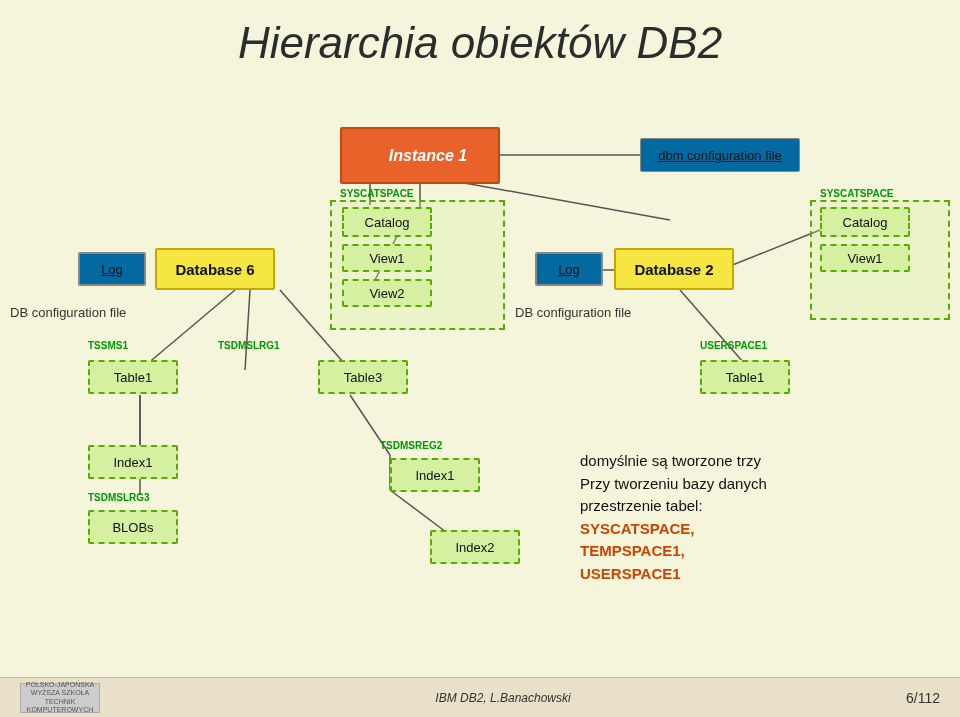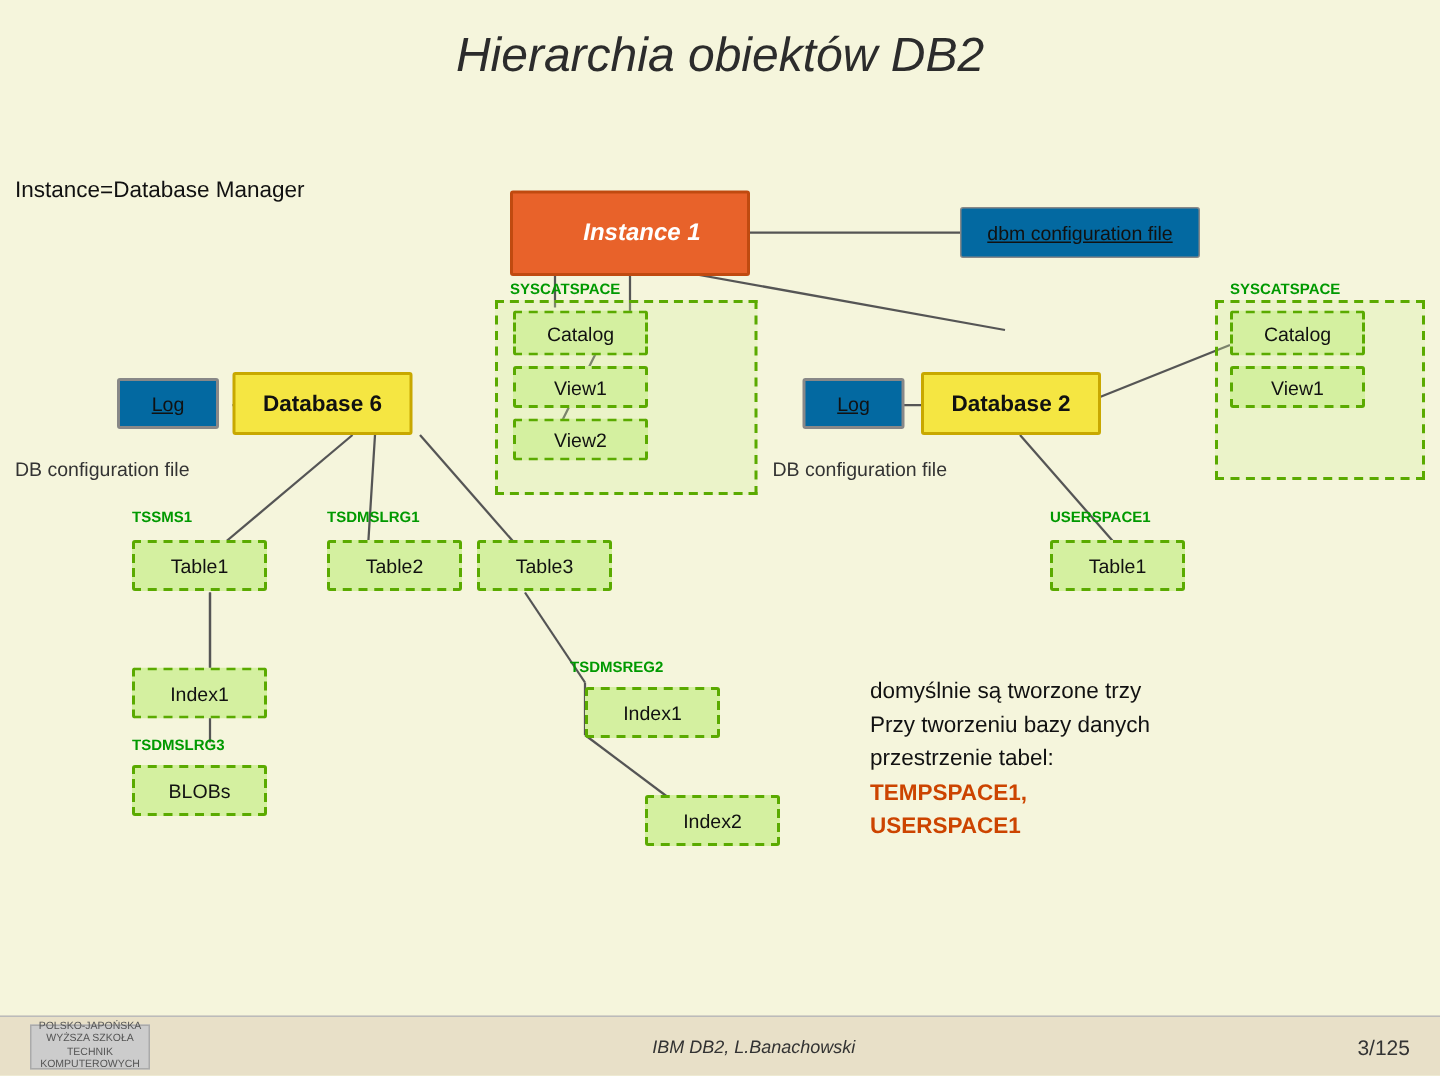--- a/index.html
+++ b/index.html
@@ -14,21 +14,21 @@
 
     .page {
       width: 960px;
       height: 717px;
       background: #f5f5dc;
       position: relative;
     }
 
     .main-title {
       text-align: center;
-      font-size: 32px;
+      font-size: 44px;
       font-style: italic;
       color: #2c2c2c;
       padding-top: 18px;
       font-weight: normal;
     }
 
     .label-instance-db {
       position: absolute;
       top: 118px;
       left: 10px;
@@ -151,21 +151,20 @@
       font-weight: bold;
     }
   </style>
 </head>
 <body>
 
 <div class="page">
 
   <div class="main-title">Hierarchia obiektów DB2</div>
 
-  <div class="label-instance-db">Instance=Database Manager</div>
 
   <svg class="svg-lines">
 
     <line x1="500" y1="155" x2="640" y2="155" stroke="#555" stroke-width="1.5"></line>
 
     <line x1="420" y1="175" x2="420" y2="220" stroke="#555" stroke-width="1.5"></line>
 
     <line x1="420" y1="175" x2="670" y2="220" stroke="#555" stroke-width="1.5"></line>
 
     <line x1="370" y1="175" x2="370" y2="205" stroke="#555" stroke-width="1.5"></line>
@@ -249,23 +248,20 @@
   </div>
 
   <div class="box box-green-dotted" style="left:88px; top:510px; width:90px; height:34px; font-size:13px;">
     <span>BLOBs</span>
   </div>
 
   <div class="label-tss" style="left:218px; top:340px;">
     <span>TSDMSLRG1</span>
   </div>
 
-  <div class="box box-green-dotted" style="left:218px; top:360px; width:90px; height:34px; font-size:13px;">
-    <span>Table2</span>
-  </div>
 
   <div class="box box-green-dotted" style="left:318px; top:360px; width:90px; height:34px; font-size:13px;">
     <span>Table3</span>
   </div>
 
   <div class="label-tss" style="left:380px; top:440px;">
     <span>TSDMSREG2</span>
   </div>
 
   <div class="box box-green-dotted" style="left:390px; top:458px; width:90px; height:34px; font-size:13px;">
@@ -308,25 +304,26 @@
 
     <div class="box box-green-dotted" style="position:absolute; left:8px; top:42px; width:90px; height:28px; font-size:13px;">
       <span>View1</span>
     </div>
   </div>
 
   <div class="text-block" style="left:580px; top:450px; font-size:15px;">
     <div>domyślnie są tworzone trzy</div>
     <div>Przy tworzeniu bazy danych</div>
     <div>przestrzenie tabel:</div>
+    <div class="text-orange">SYSCATSPACE,</div>
     <div class="text-orange">TEMPSPACE1,</div>
     <div class="text-orange">USERSPACE1</div>
   </div>
 
   <div class="footer-bar">
     <div class="footer-logo">
       <span style="font-size:7px; text-align:center; line-height:1.2;">POLSKO-JAPOŃSKA<br>WYŻSZA SZKOŁA<br>TECHNIK KOMPUTEROWYCH</span>
     </div>
     <div class="footer-text">IBM DB2, L.Banachowski</div>
-    <div class="footer-page">3/125</div>
+    <div class="footer-page">6/112</div>
   </div>
 
 </div>
 
 </body></html>

